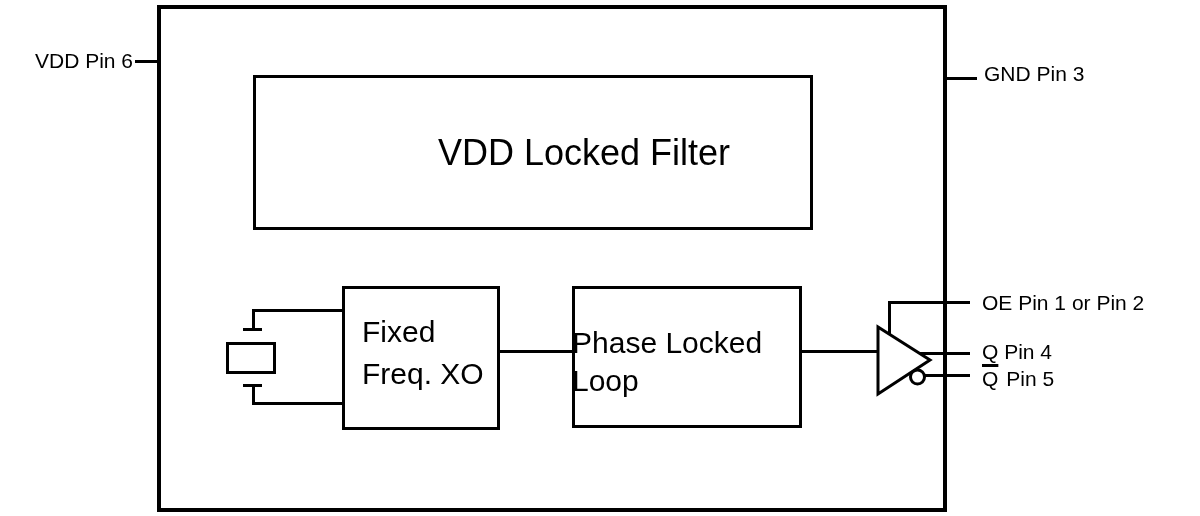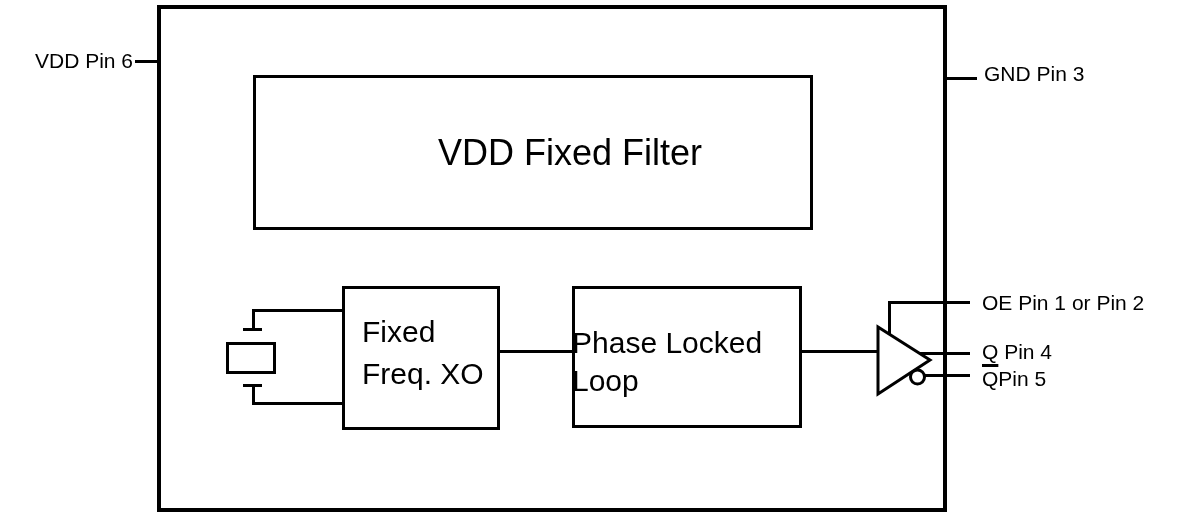--- a/index.html
+++ b/index.html
@@ -39,38 +39,38 @@
   .pll-label {
     left: 572px; top: 286px; width: 230px; height: 142px;
     padding-top: 38px; box-sizing: border-box;
     font-size: 30px; line-height: 38px;
     text-align: left;
   }
   .overbar {
     text-decoration: overline;
     text-decoration-thickness: 3px;
   }
-  .qbar-rest { margin-left: 0; }
+  .qbar-rest { margin-left: 8px; }
   .tri-svg { position: absolute; left: 860px; top: 315px; }
 </style>
 </head>
 <body>
 
 <div class="canvas">
 
   <div class="box outer-box" style="left:157px; top:5px; width:790px; height:507px;"></div>
 
   <div class="label pin-label" style="left:0px; top:43px; width:133px; text-align:right;">VDD Pin 6</div>
   <div class="wire" style="left:135px; top:60px; width:22px; height:3px;"></div>
 
   <div class="wire" style="left:947px; top:77px; width:30px; height:3px;"></div>
   <div class="label pin-label" style="left:984px; top:56px;text-align:right;">GND Pin 3</div>
 
   <div class="box" style="left:253px; top:75px; width:560px; height:155px;"></div>
-  <div class="label filter-label">VDD Fixed Filter</div>
+  <div class="label filter-label">VDD Locked Filter</div>
 
   <div class="wire" style="left:253px; top:309px; width:90px; height:3px;"></div>
   <div class="wire" style="left:252px; top:309px; width:3px; height:22px;"></div>
   <div class="wire" style="left:243px; top:328px; width:19px; height:3px;"></div>
   <div class="box" style="left:226px; top:342px; width:50px; height:32px;"></div>
   <div class="wire" style="left:243px; top:384px; width:19px; height:3px;"></div>
   <div class="wire" style="left:252px; top:384px; width:3px; height:21px;"></div>
   <div class="wire" style="left:253px; top:402px; width:90px; height:3px;"></div>
 
   <div class="box" style="left:342px; top:286px; width:158px; height:144px;"></div>

